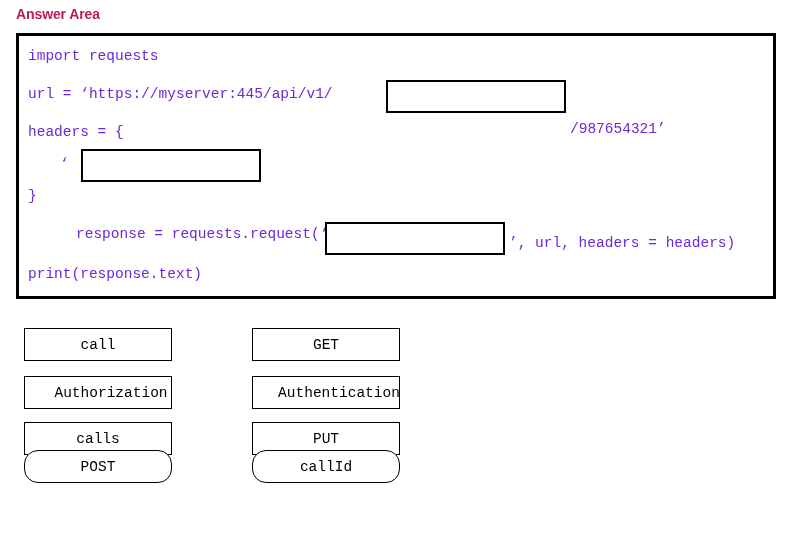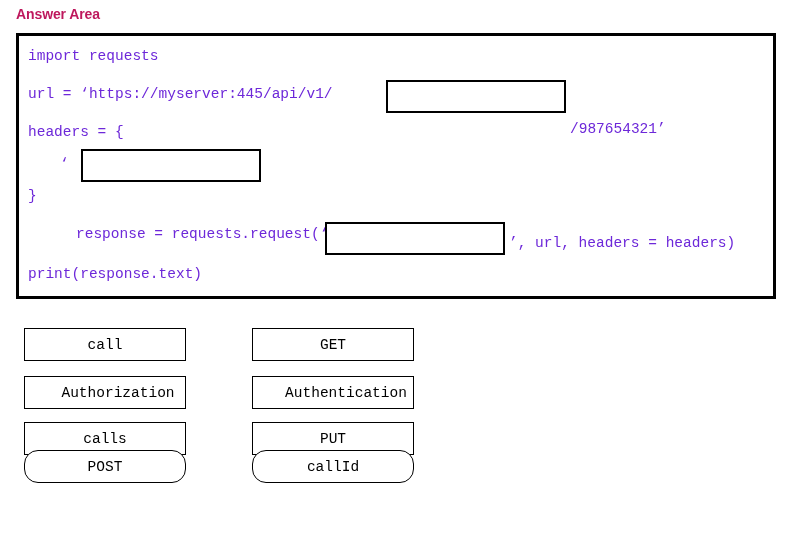--- a/index.html
+++ b/index.html
@@ -80,21 +80,21 @@
     position: absolute;
     left: 0;
     top: 0;
     width: 793px;
     height: 535px;
     pointer-events: none;
   }
   .option-tile {
     position: absolute;
     box-sizing: border-box;
-    width: 162px;
+    width: 148px;
     height: 33px;
     border: 1.5px solid #000000;
     background: #ffffff;
     font-family: "Liberation Mono", "DejaVu Sans Mono", monospace;
     font-size: 14.5px;
     color: #000000;
     display: flex;
     align-items: center;
     justify-content: center;
     pointer-events: auto;

